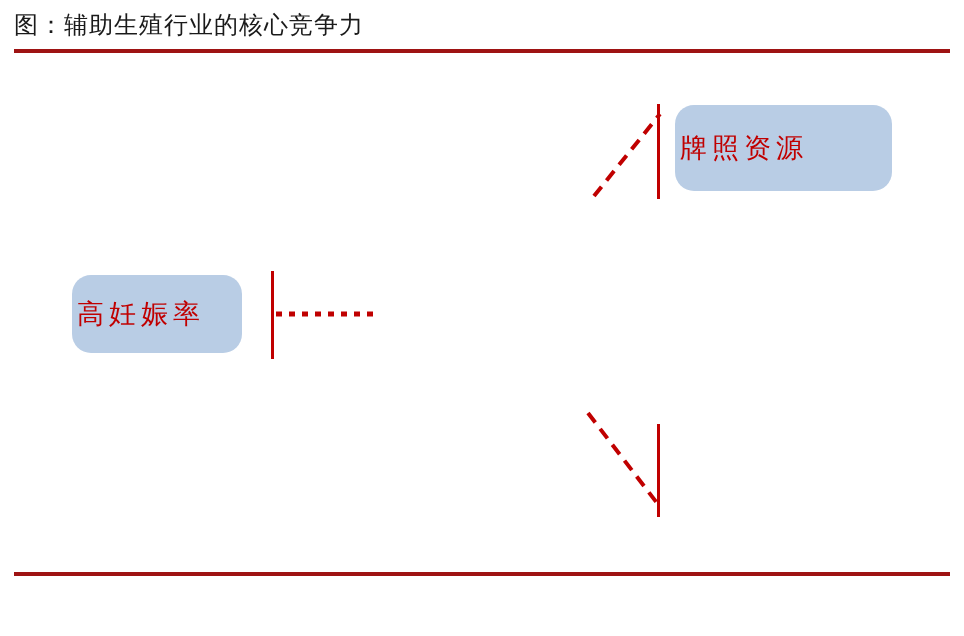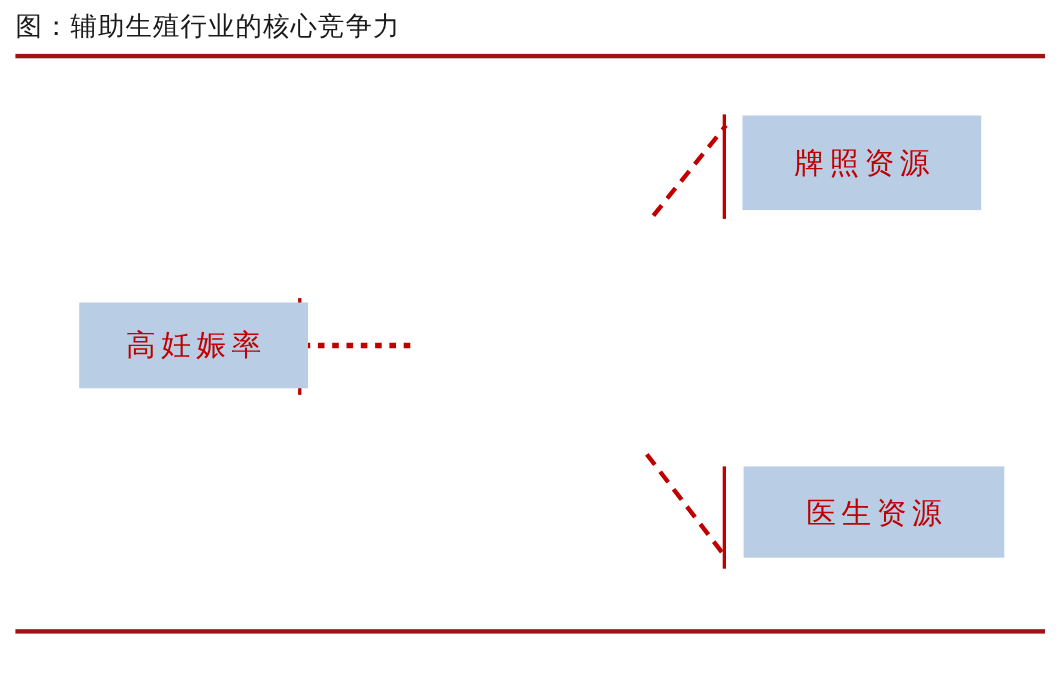--- a/index.html
+++ b/index.html
@@ -72,34 +72,34 @@
     width: 964px;
     height: 514px;
   }
 
   
   .node-box {
     position: absolute;
     background: #B9CDE5;
     display: flex;
     align-items: center;
-    justify-content: center;
     box-sizing: border-box;
+    border-radius: 19px;
   }
   .node-box .node-label {
     color: #C00000;
     font-size: 27px;
     letter-spacing: 5px;
     text-indent: 5px;
     white-space: nowrap;
     font-family: "Liberation Serif", "DejaVu Serif", serif;
   }
 
   #box-license { left: 675px; top: 49px;  width: 217px; height: 86px; }
-  #box-pregnancy { left: 72px;  top: 219px; width: 208px; height: 78px; }
+  #box-pregnancy { left: 72px;  top: 219px; width: 170px; height: 78px; }
   #box-doctor  { left: 676px; top: 368px; width: 237px; height: 83px; }
 
   
   .accent-bar {
     position: absolute;
     width: 3px;
     background: #C00000;
   }
   #bar-license   { left: 657px; top: 48px;  height: 95px; }
   #bar-pregnancy { left: 271px; top: 215px; height: 88px; }
@@ -161,23 +161,20 @@
     <div class="accent-bar" id="bar-doctor"></div>
 
     <div class="node-box" id="box-license">
       <span class="node-label">牌照资源</span>
     </div>
 
     <div class="node-box" id="box-pregnancy">
       <span class="node-label">高妊娠率</span>
     </div>
 
-    <div class="node-box" id="box-doctor">
-      <span class="node-label">医生资源</span>
-    </div>
 
 
   </div>
 
   <div class="rule-bottom"></div>
 
 
 </div>
 
 </body></html>

